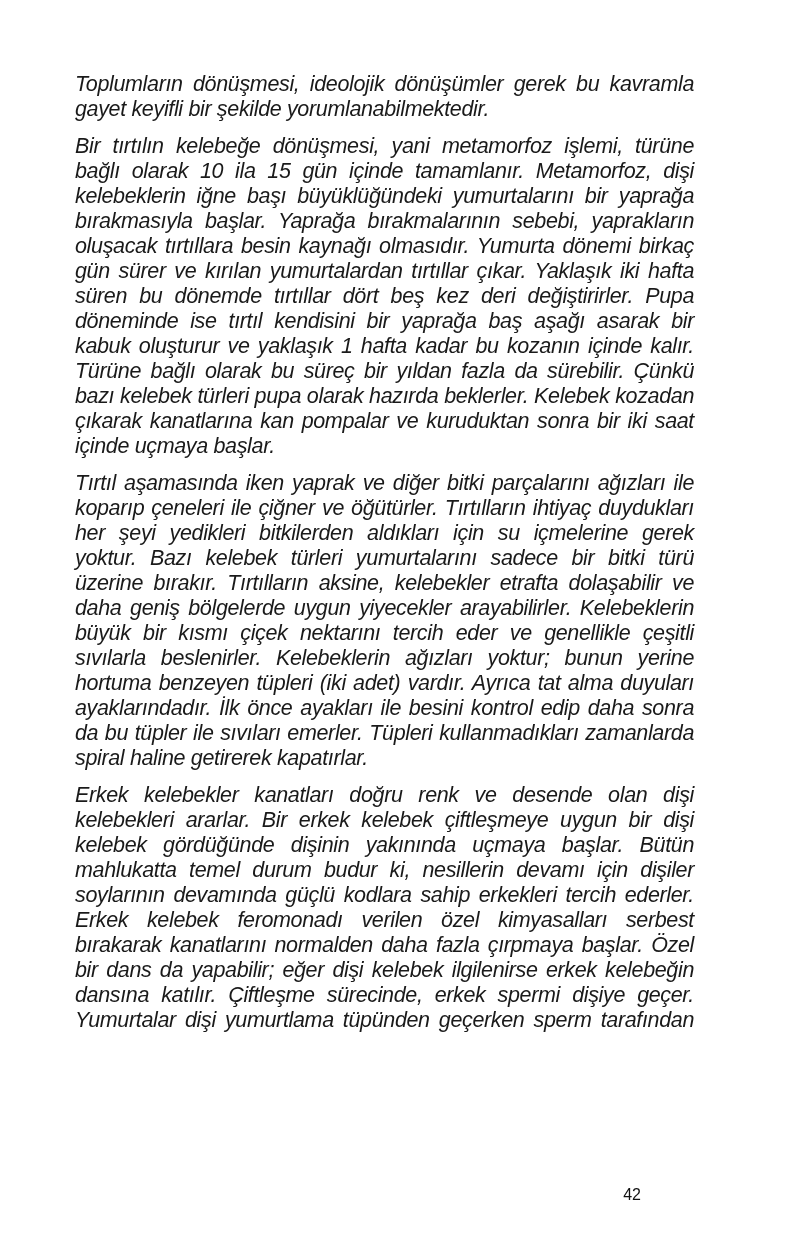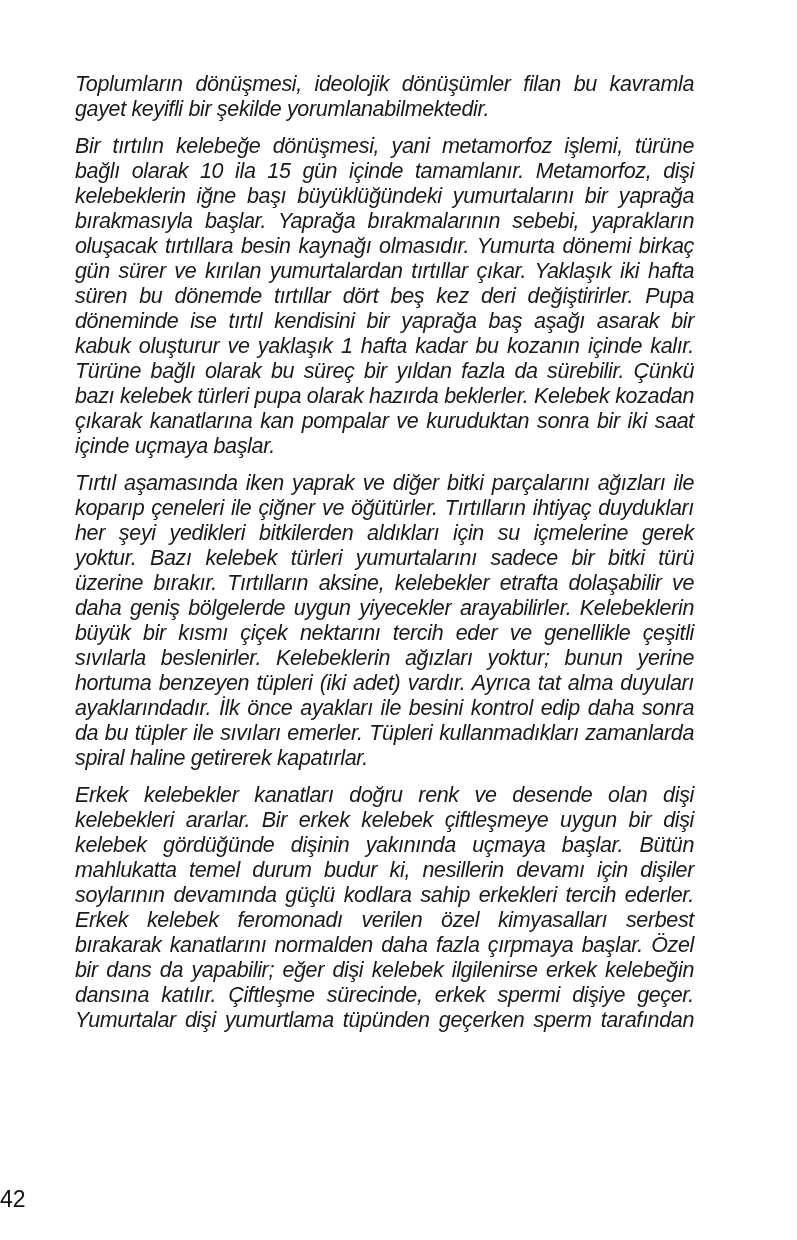--- a/index.html
+++ b/index.html
@@ -11,29 +11,29 @@
     font-size: 21.5px;
     line-height: 25px;
     color: #1a1a1a;
     text-align: justify;
     margin: 0 0 12px 0;
     letter-spacing: -0.35px;
   }
   .page-number {
     position: absolute;
     left: 0; width: 641px; top: 1186px;
-    text-align: left;
+    text-align: right;
     font-family: "Liberation Sans", sans-serif;
-    font-size: 23px;
+    font-size: 16px;
     color: #111;
   }
 </style>
 </head>
 <body>
 
 <div class="page">
-  <p class="para">Toplumların dönüşmesi, ideolojik dönüşümler filan bu kavramla gayet keyifli bir şekilde yorumlanabilmektedir.</p>
+  <p class="para">Toplumların dönüşmesi, ideolojik dönüşümler gerek bu kavramla gayet keyifli bir şekilde yorumlanabilmektedir.</p>
   <p class="para">Bir tırtılın kelebeğe dönüşmesi, yani metamorfoz işlemi, türüne bağlı olarak 10 ila 15 gün içinde tamamlanır. Metamorfoz, dişi kelebeklerin iğne başı büyüklüğündeki yumurtalarını bir yaprağa bırakmasıyla başlar. Yaprağa bırakmalarının sebebi, yaprakların oluşacak tırtıllara besin kaynağı olmasıdır. Yumurta dönemi birkaç gün sürer ve kırılan yumurtalardan tırtıllar çıkar. Yaklaşık iki hafta süren bu dönemde tırtıllar dört beş kez deri değiştirirler. Pupa döneminde ise tırtıl kendisini bir yaprağa baş aşağı asarak bir kabuk oluşturur ve yaklaşık 1 hafta kadar bu kozanın içinde kalır. Türüne bağlı olarak bu süreç bir yıldan fazla da sürebilir. Çünkü bazı kelebek türleri pupa olarak hazırda beklerler. Kelebek kozadan çıkarak kanatlarına kan pompalar ve kuruduktan sonra bir iki saat içinde uçmaya başlar.</p>
   <p class="para">Tırtıl aşamasında iken yaprak ve diğer bitki parçalarını ağızları ile koparıp çeneleri ile çiğner ve öğütürler. Tırtılların ihtiyaç duydukları her şeyi yedikleri bitkilerden aldıkları için su içmelerine gerek yoktur. Bazı kelebek türleri yumurtalarını sadece bir bitki türü üzerine bırakır. Tırtılların aksine, kelebekler etrafta dolaşabilir ve daha geniş bölgelerde uygun yiyecekler arayabilirler. Kelebeklerin büyük bir kısmı çiçek nektarını tercih eder ve genellikle çeşitli sıvılarla beslenirler. Kelebeklerin ağızları yoktur; bunun yerine hortuma benzeyen tüpleri (iki adet) vardır. Ayrıca tat alma duyuları ayaklarındadır. İlk önce ayakları ile besini kontrol edip daha sonra da bu tüpler ile sıvıları emerler. Tüpleri kullanmadıkları zamanlarda spiral haline getirerek kapatırlar.</p>
   <p class="para" style="text-align-last: justify;">Erkek kelebekler kanatları doğru renk ve desende olan dişi kelebekleri ararlar. Bir erkek kelebek çiftleşmeye uygun bir dişi kelebek gördüğünde dişinin yakınında uçmaya başlar. Bütün mahlukatta temel durum budur ki, nesillerin devamı için dişiler soylarının devamında güçlü kodlara sahip erkekleri tercih ederler. Erkek kelebek feromonadı verilen özel kimyasalları serbest bırakarak kanatlarını normalden daha fazla çırpmaya başlar. Özel bir dans da yapabilir; eğer dişi kelebek ilgilenirse erkek kelebeğin dansına katılır. Çiftleşme sürecinde, erkek spermi dişiye geçer. Yumurtalar dişi yumurtlama tüpünden geçerken sperm tarafından</p>
 </div>
 
 <div class="page-number">42</div>
 
 </body></html>

